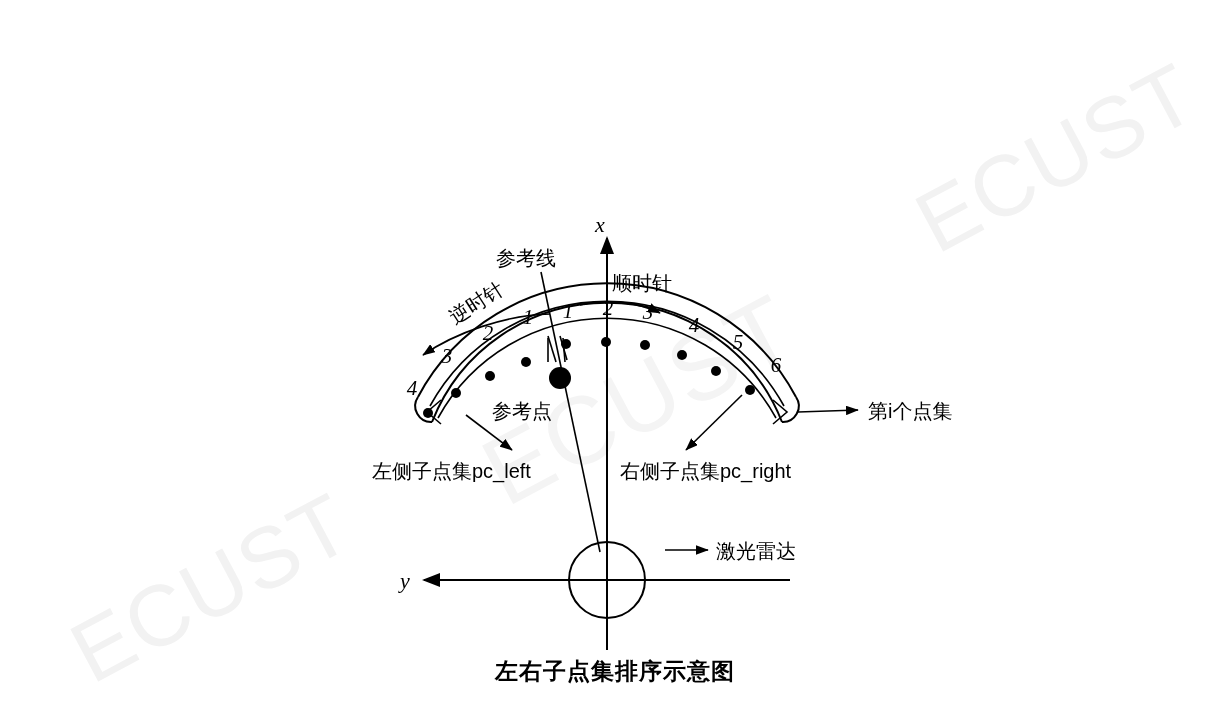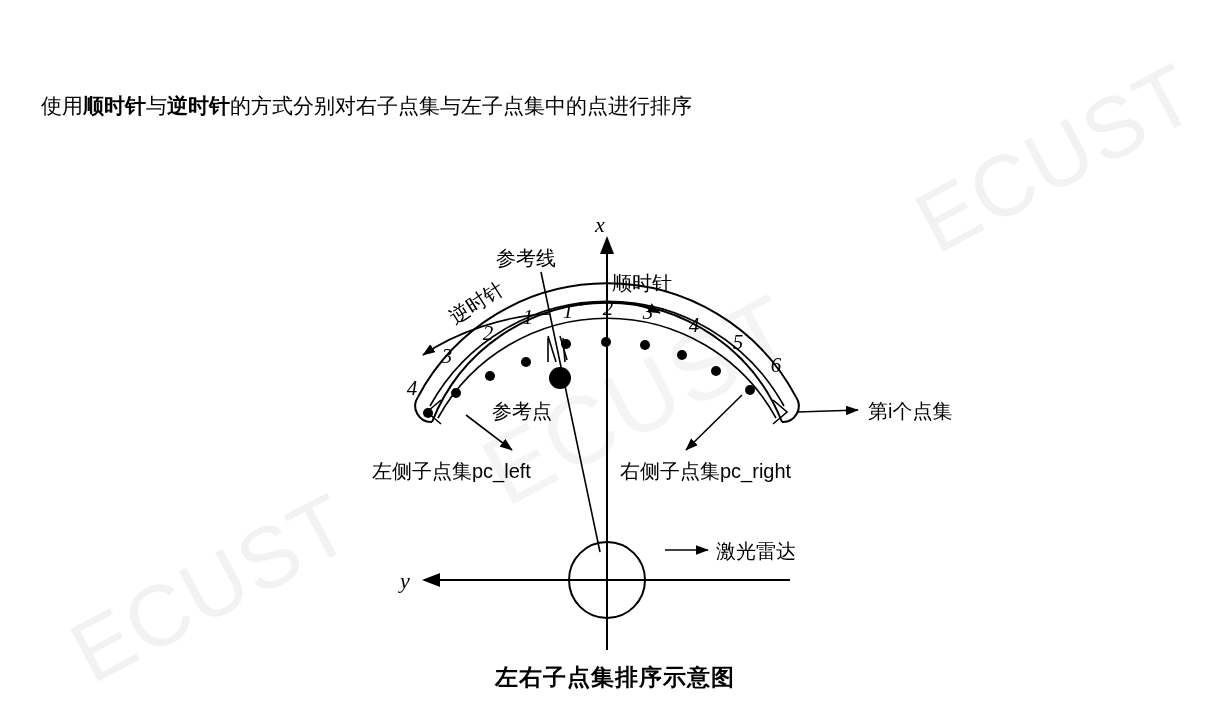--- a/index.html
+++ b/index.html
@@ -68,41 +68,39 @@
   }
   #figure-caption {
     position: absolute;
     left: 0;
     top: 656px;
     width: 1230px;
     text-align: center;
     font-size: 23px;
     font-weight: 700;
     letter-spacing: 1px;
-    margin-top: 6px;
   }
   text { font-family: "Liberation Sans", sans-serif; }
   .cn { font-family: "Liberation Sans", sans-serif; font-size: 20px; fill:#000; }
   .num { font-family: "Liberation Serif", serif; font-style: italic; font-size: 21px; fill:#000; }
   .axis-lbl { font-family: "Liberation Serif", serif; font-style: italic; font-size: 22px; fill:#000; }
   .stroke { fill:none; stroke:#000; stroke-width:2; }
   .stroke-thin { fill:none; stroke:#000; stroke-width:1.6; }
   .dot { fill:#000; }
 </style>
 </head>
 <body>
 
 <div class="page">
 
   <div class="watermark" id="wm-1">ECUST</div>
   <div class="watermark" id="wm-2">ECUST</div>
   <div class="watermark" id="wm-3">ECUST</div>
 
 
-  <div id="page-subtitle"><span>使用</span><b>顺时针</b><span>与</span><b>逆时针</b><span>的方式分别对右子点集与左子点集中的点进行排序</span></div>
 
   <svg id="figure-svg" viewBox="0 0 1230 520">
 
     <defs>
       <marker id="arrowhead" markerWidth="9" markerHeight="7" refX="8" refY="3.5" orient="auto">
         <polygon points="0 0, 9 3.5, 0 7" fill="#000"></polygon>
       </marker>
       <marker id="arrowhead-sm" markerWidth="8" markerHeight="6" refX="7.5" refY="3" orient="auto">
         <polygon points="0 0, 8 3, 0 6" fill="#000"></polygon>
       </marker>

